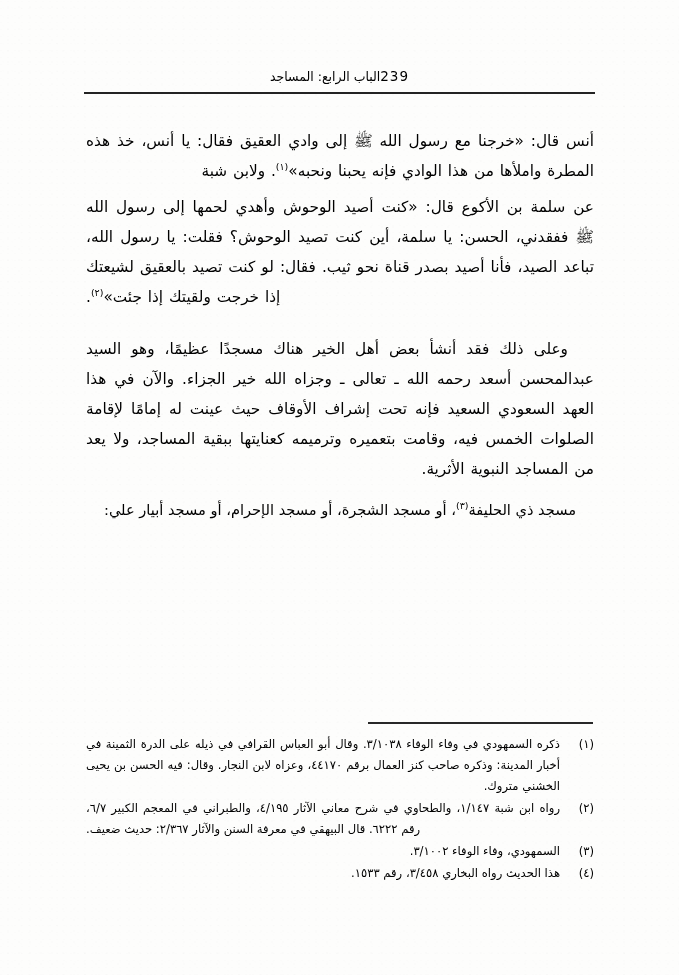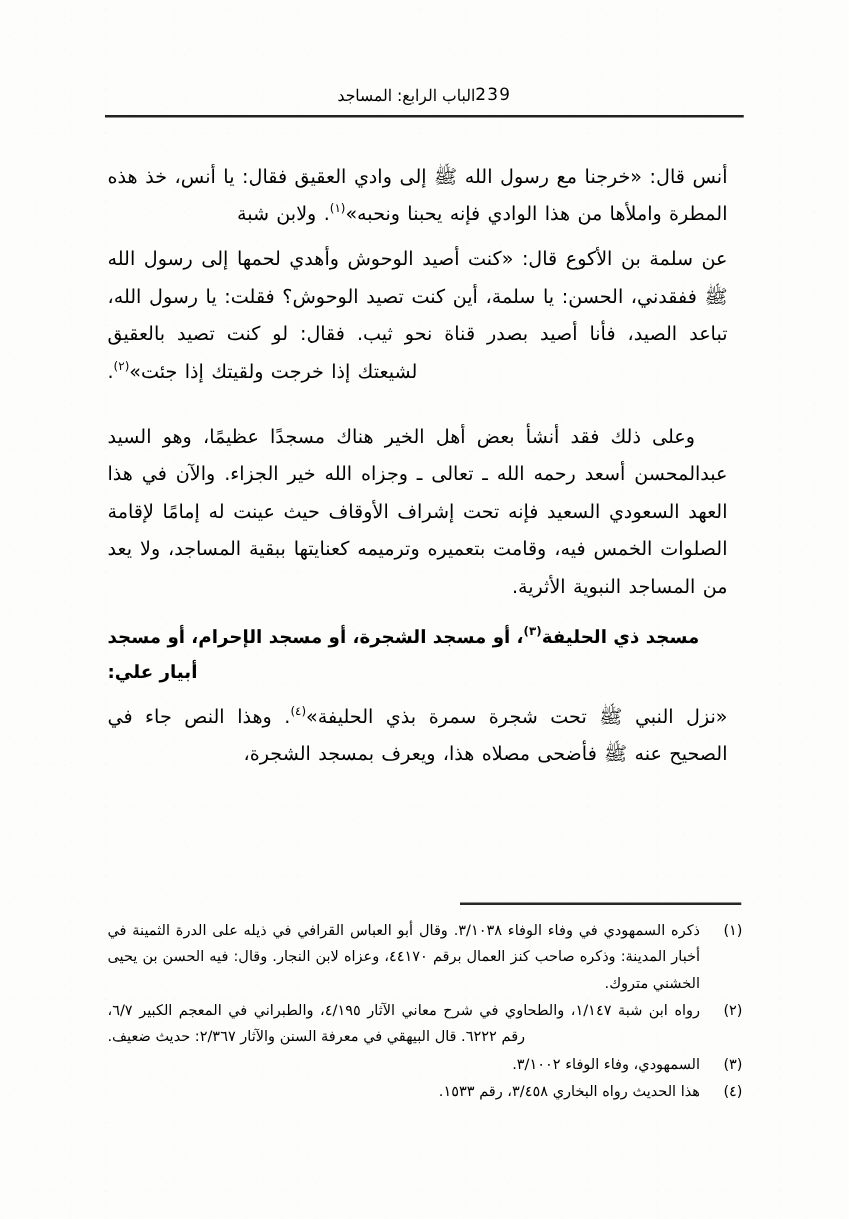--- a/index.html
+++ b/index.html
@@ -69,40 +69,40 @@
     position: absolute;
     top: 126px;
     left: 86px;
     width: 508px;
   }
   .para {
     font-size: 15.3px;
     line-height: 30px;
     text-align: justify;
     text-align-last: right;
-    margin: 0 12px 6px 0;
+    margin: 0 0 6px 0;
     letter-spacing: 0px;
     word-spacing: 1px;
   }
   .para.indent { text-indent: 26px; }
   .para.last-left   { text-align-last: left; }
 
   .gap-sm { height: 8px; }
 
   sup.fn {
     font-size: 9.5px;
     vertical-align: super;
     line-height: 0;
   }
 
   .section-heading {
     font-size: 14.6px;
-    font-weight: bold;
+    font-weight: normal;
     line-height: 28px;
-    text-align: left;
+    text-align: center;
     margin: 12px 0 6px 0;
     letter-spacing: -0.1px;
   }
 
   
   .fn-rule {
     position: absolute;
     top: 722px;
     right: 86px;
     width: 225px;
@@ -171,21 +171,20 @@
 
     <div class="gap-sm"></div>
 
 
     <div class="gap-sm"></div>
 
     <p class="para indent">وعلى ذلك فقد أنشأ بعض أهل الخير هناك مسجدًا عظيمًا، وهو السيد عبدالمحسن أسعد رحمه الله ـ تعالى ـ وجزاه الله خير الجزاء. والآن في هذا العهد السعودي السعيد فإنه تحت إشراف الأوقاف حيث عينت له إمامًا لإقامة الصلوات الخمس فيه، وقامت بتعميره وترميمه كعنايتها ببقية المساجد، ولا يعد من المساجد النبوية الأثرية.</p>
 
     <h2 class="section-heading"><span>مسجد ذي الحليفة</span><sup class="fn">(٣)</sup><span>، أو مسجد الشجرة، أو مسجد الإحرام، أو مسجد أبيار علي:</span></h2>
 
-    <p class="para"><span>«نزل النبي ﷺ تحت شجرة سمرة بذي الحليفة»</span><sup class="fn">(٤)</sup><span>. وهذا النص جاء في الصحيح عنه ﷺ فأضحى مصلاه هذا، ويعرف بمسجد الشجرة،</span></p>
 
   </div>
 
   <div class="fn-rule"></div>
 
   <div class="footnotes">
 
     <div class="fn-item">
       <span class="fn-marker">(١)</span>
       <span class="fn-text">ذكره السمهودي في وفاء الوفاء ٣/١٠٣٨. وقال أبو العباس القرافي في ذيله على الدرة الثمينة في أخبار المدينة: وذكره صاحب كنز العمال برقم ٤٤١٧٠، وعزاه لابن النجار. وقال: فيه الحسن بن يحيى الخشني متروك.</span>

